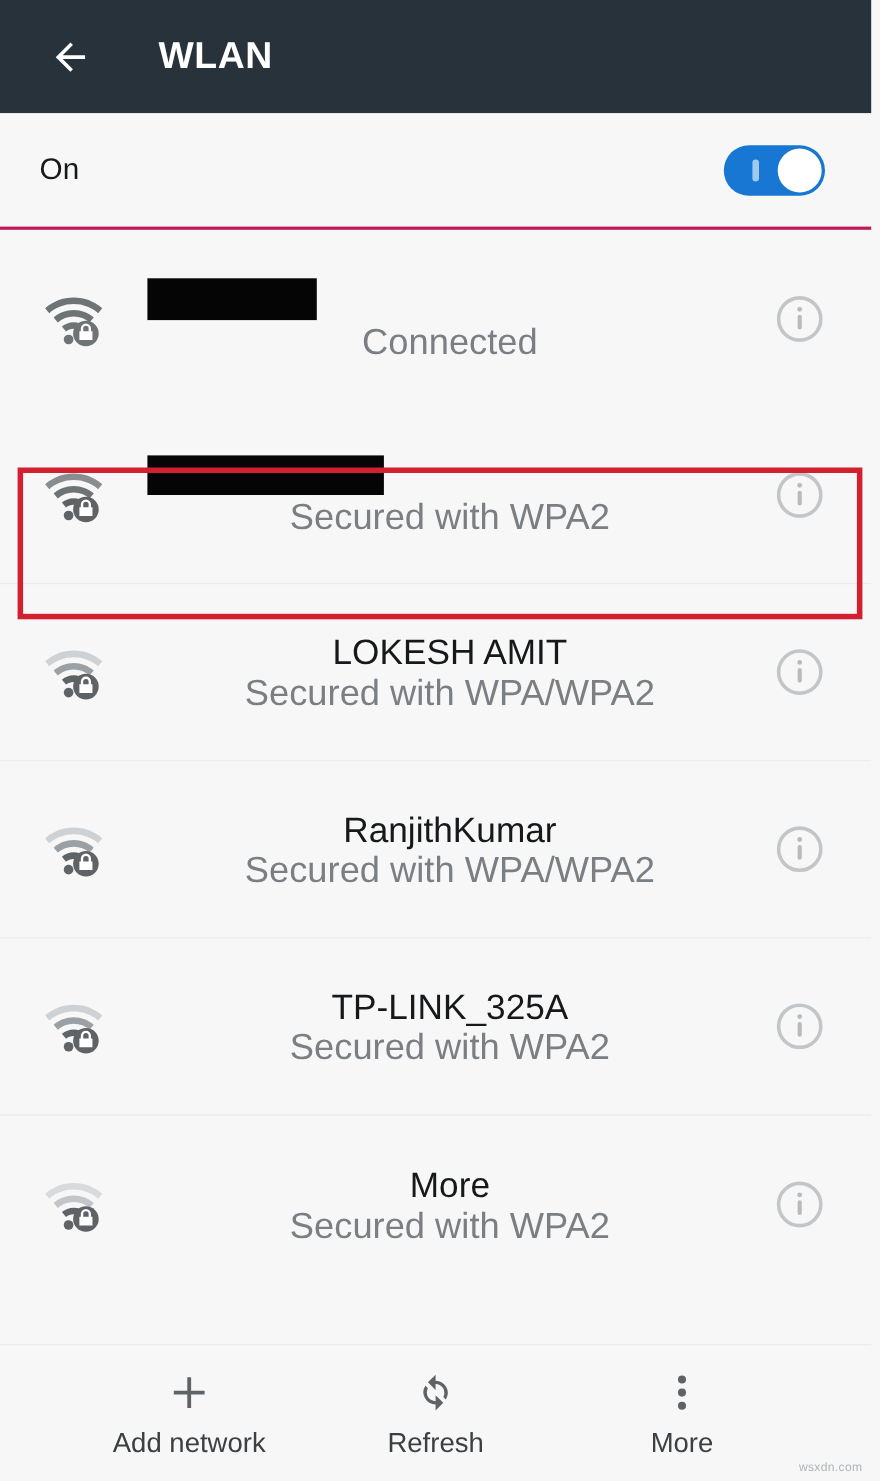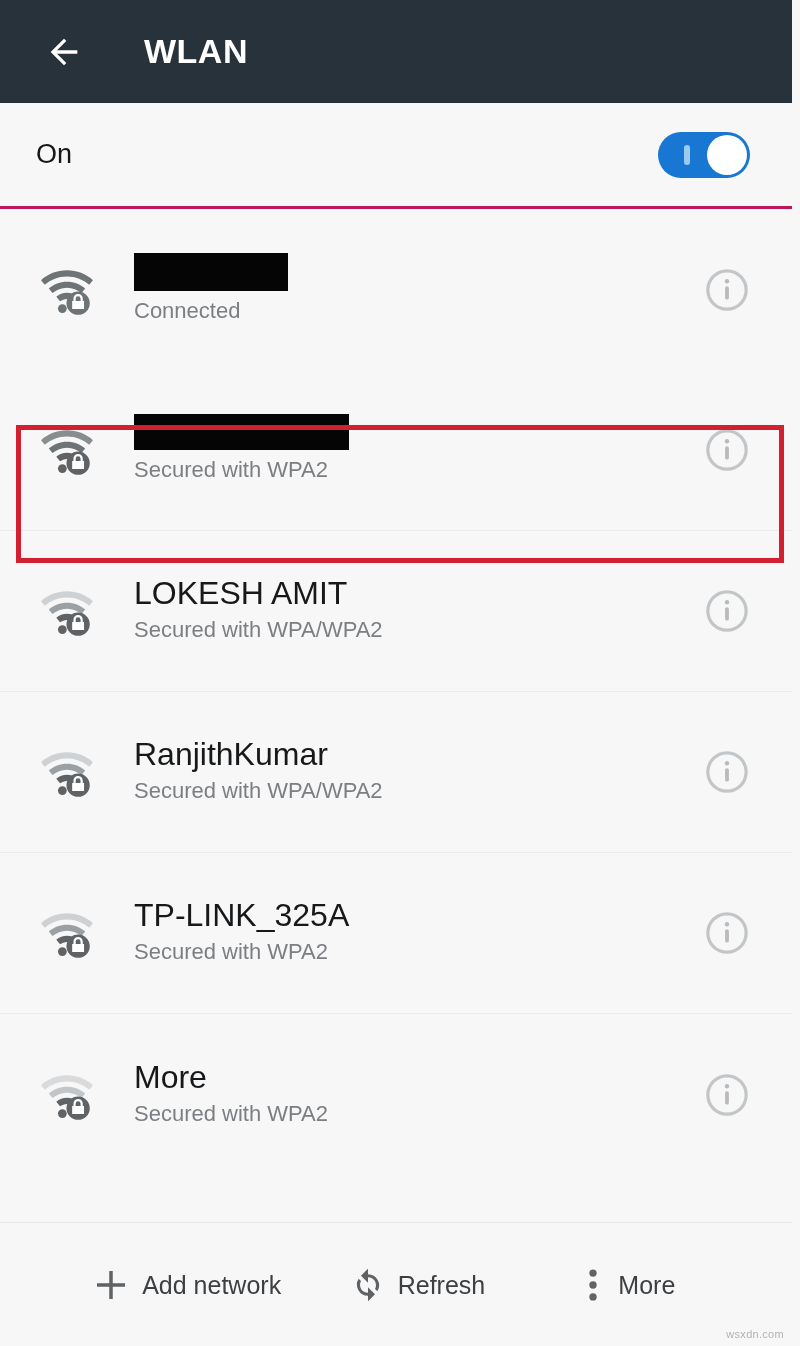--- a/index.html
+++ b/index.html
@@ -12,20 +12,21 @@
     overflow: hidden;
   }
 
   #screen {
     position: relative;
     width: 792px;
     height: 1346px;
     background: #f7f7f7;
     display: flex;
     flex-direction: column;
+    text-align: center;
   }
 
   
   .appbar {
     height: 103px;
     background: #28323a;
     display: flex;
     align-items: center;
     flex: 0 0 auto;
     padding-left: 36px;
@@ -134,21 +135,21 @@
   .net-ssid.redacted {
     background: #050505;
     color: transparent;
     display: inline-block;
     align-self: flex-start;
     height: 38px;
   }
   .net-ssid.redacted.w1 { width: 154px; }
   .net-ssid.redacted.w2 { width: 215px; height: 36px; }
   .net-sub {
-    font-size: 22px;
+    font-size: 33px;
     color: #7b7f83;
     line-height: 32px;
     white-space: nowrap;
   }
   .info-icon {
     width: 46px;
     height: 46px;
     flex: 0 0 auto;
     margin-left: 20px;
     cursor: pointer;
@@ -172,21 +173,21 @@
     height: 124px;
     border-top: 1px solid #e7e7e7;
     background: #f7f7f7;
     display: flex;
     align-items: center;
     justify-content: space-around;
     padding: 0 60px;
   }
   .action {
     display: flex;
-    flex-direction: row;
+    flex-direction: column;
     align-items: center;
     justify-content: center;
     gap: 10px;
     cursor: pointer;
     min-width: 150px;
   }
   .action-icon {
     height: 44px;
     display: flex;
     align-items: center;

